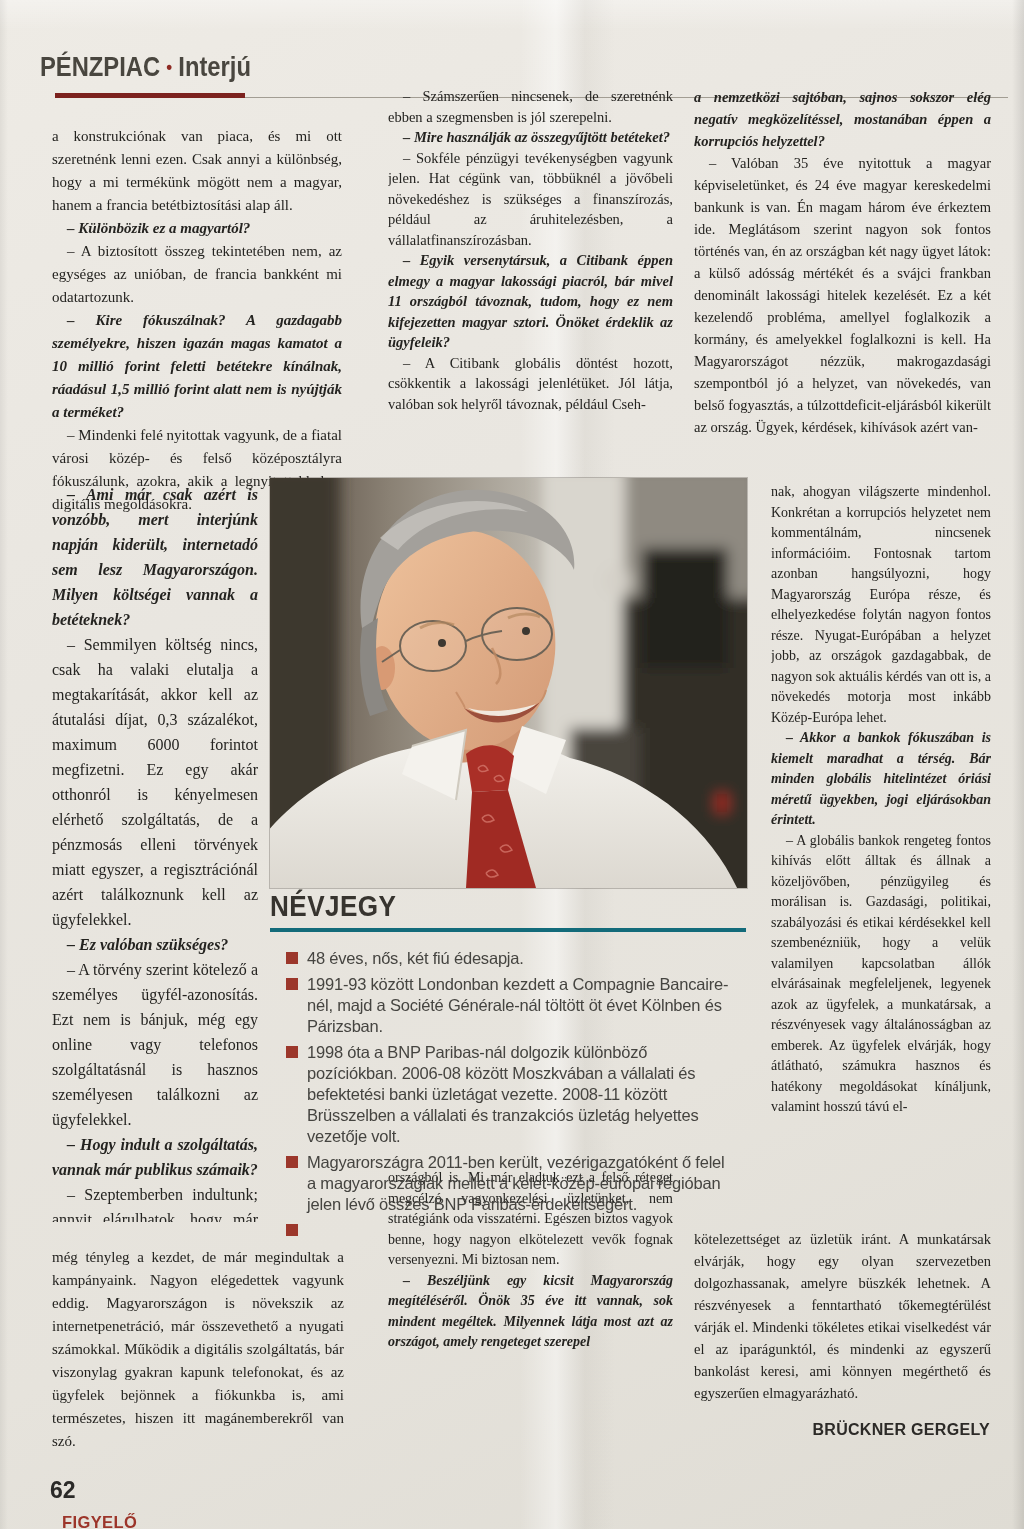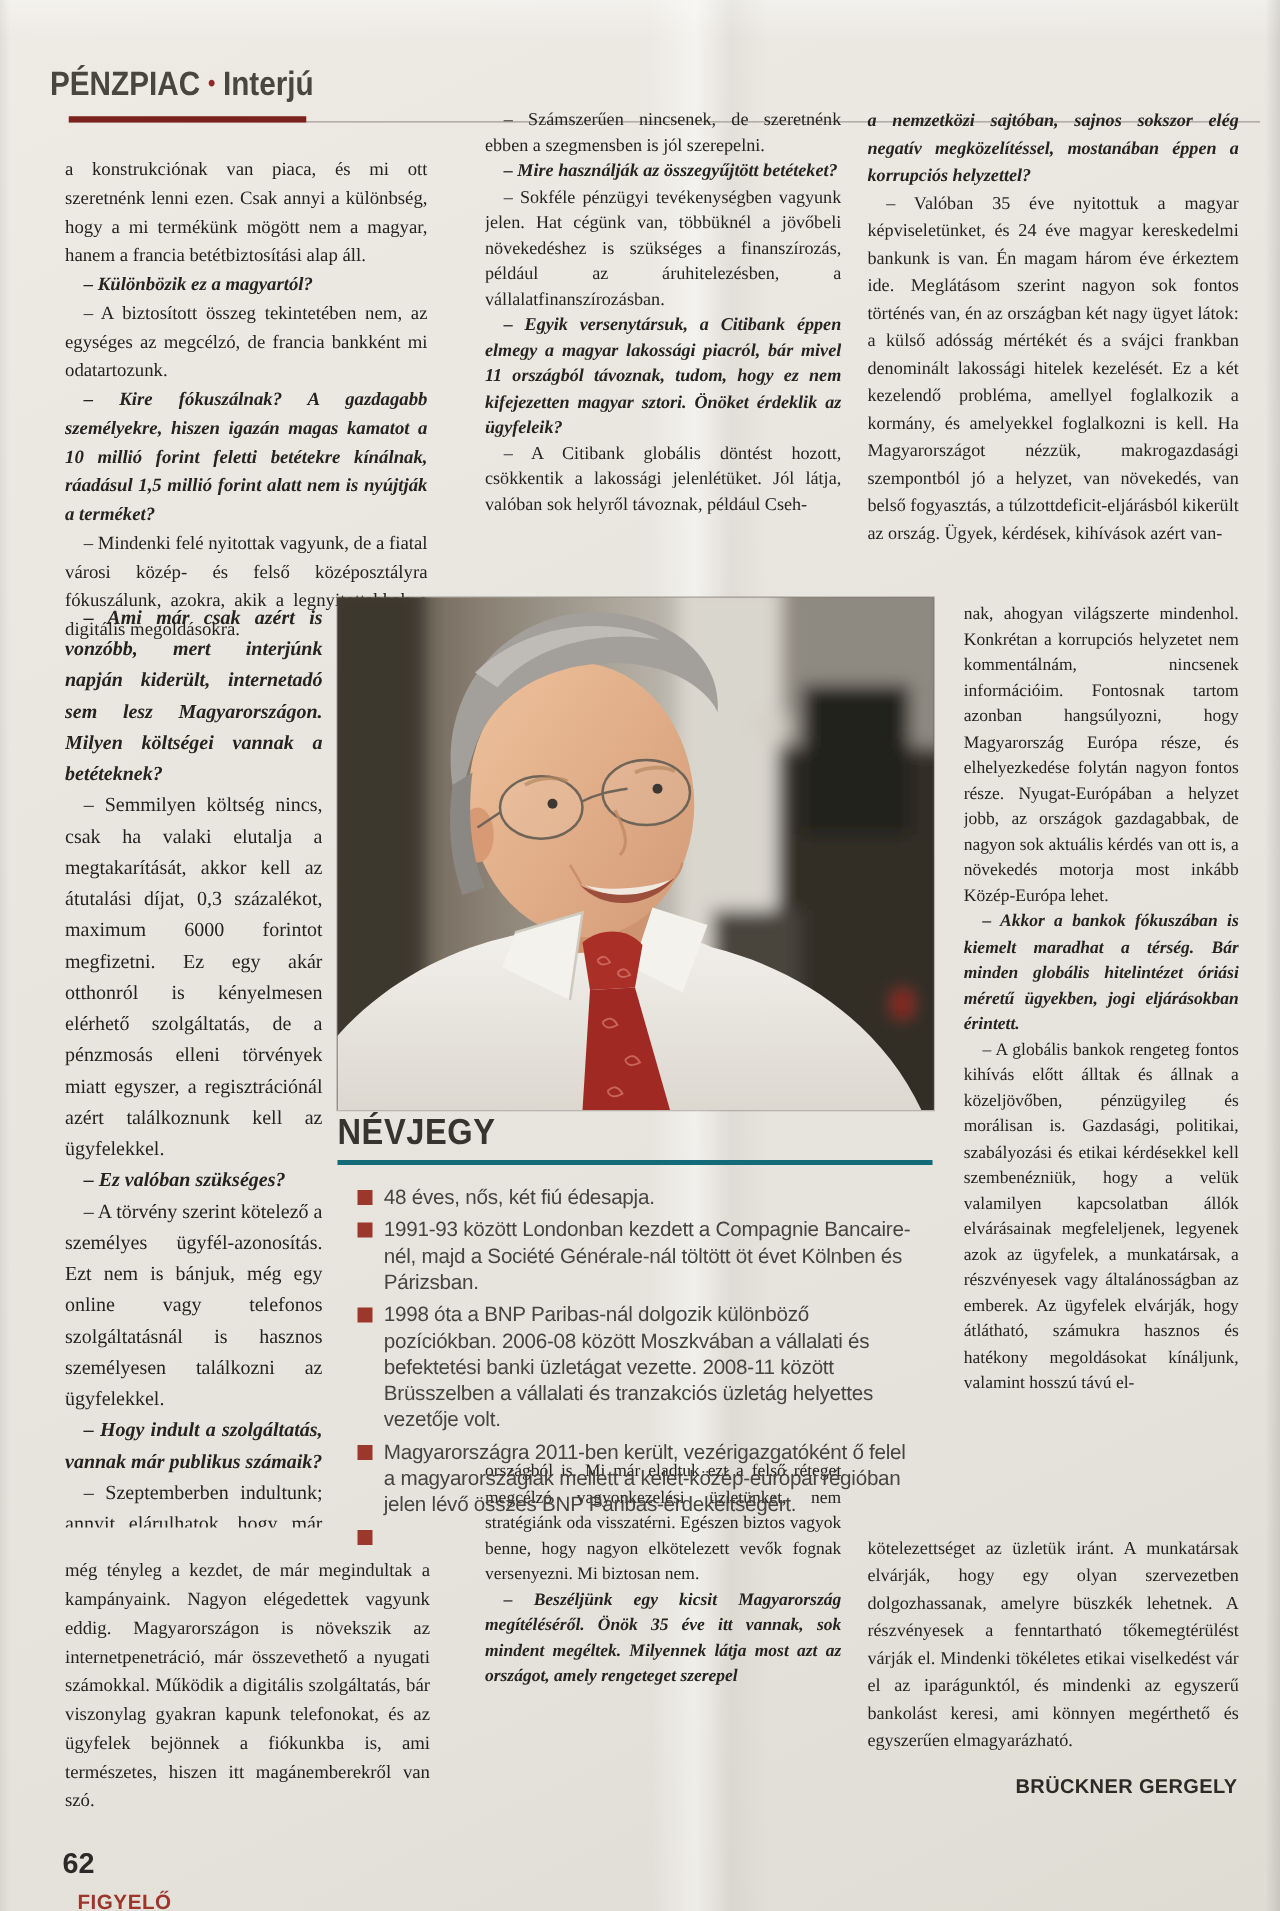--- a/index.html
+++ b/index.html
@@ -64,21 +64,21 @@
 <div class="page">
 
   <div class="header"><span class="hwrap"><span>PÉNZPIAC</span><span class="bullet">•</span><span>Interjú</span></span>
   </div>
   <div class="header-rule"></div>
   <div class="header-rule-accent"></div>
 
   <div class="seg seg-l1">
     <p class="cont">a konstrukciónak van piaca, és mi ott szeretnénk lenni ezen. Csak annyi a különbség, hogy a mi termékünk mögött nem a magyar, hanem a francia betétbiztosítási alap áll.</p>
     <p class="q">– Különbözik ez a magyartól?</p>
-    <p>– A biztosított összeg tekintetében nem, az egységes az megcélzó, de francia bankként mi odatartozunk.</p>
+    <p>– A biztosított összeg tekintetében nem, az egységes az unióban, de francia bankként mi odatartozunk.</p>
     <p class="q">– Kire fókuszálnak? A gazdagabb személyekre, hiszen igazán magas kamatot a 10 millió forint feletti betétekre kínálnak, ráadásul 1,5 millió forint alatt nem is nyújtják a terméket?</p>
     <p>– Mindenki felé nyitottak vagyunk, de a fiatal városi közép- és felső középosztályra fókuszálunk, azokra, akik a legnyitottabbak a digitális megoldásokra.</p>
   </div>
   <div class="seg seg-l2">
     <p class="q">– Ami már csak azért is vonzóbb, mert interjúnk napján kiderült, internetadó sem lesz Magyarországon. Milyen költségei vannak a betéteknek?</p>
     <p>– Semmilyen költség nincs, csak ha valaki elutalja a megtakarítását, akkor kell az átutalási díjat, 0,3 százalékot, maximum 6000 forintot megfizetni. Ez egy akár otthonról is kényelmesen elérhető szolgáltatás, de a pénzmosás elleni törvények miatt egyszer, a regisztrációnál azért találkoznunk kell az ügyfelekkel.</p>
     <p class="q">– Ez valóban szükséges?</p>
     <p>– A törvény szerint kötelező a személyes ügyfél-azonosítás. Ezt nem is bánjuk, még egy online vagy telefonos szolgáltatásnál is hasznos személyesen találkozni az ügyfelekkel.</p>
     <p class="q">– Hogy indult a szolgáltatás, vannak már publikus számaik?</p>
     <p>– Szeptemberben indultunk; annyit elárulhatok, hogy már három számjegyű ügyfelünk van. Ez azért</p>

